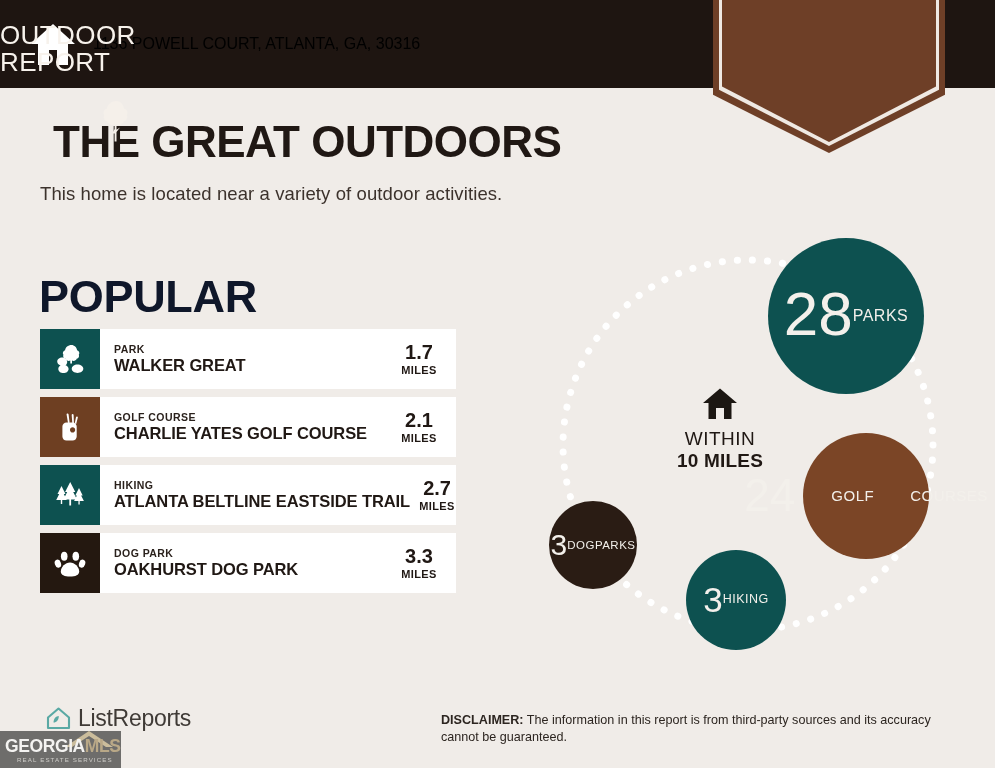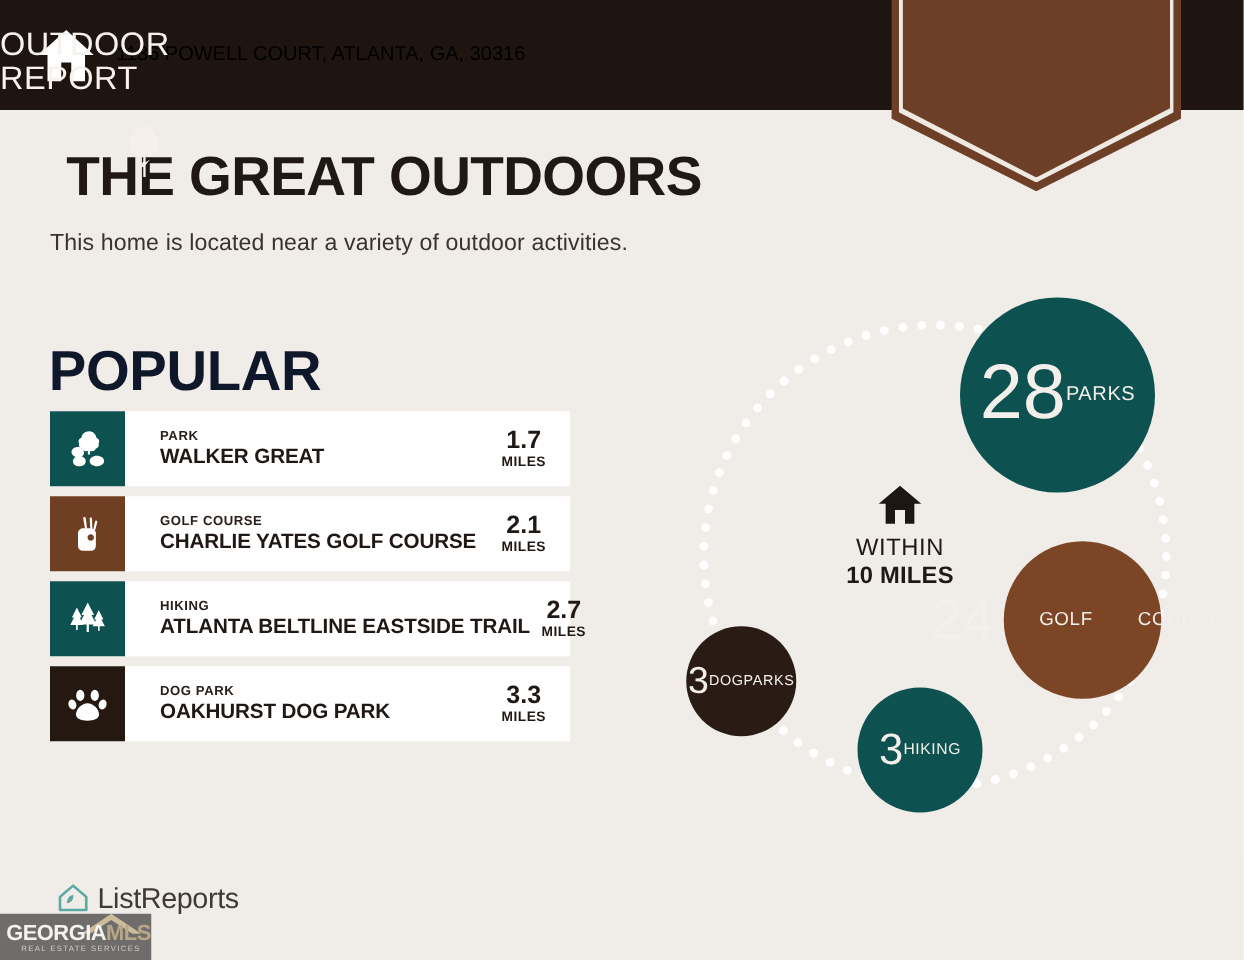--- a/index.html
+++ b/index.html
@@ -92,21 +92,21 @@
     background: #ffffff;
   }
   .poi-icon {
     width: 60px; height: 60px;
     flex: 0 0 60px;
     display: flex; align-items: center; justify-content: center;
   }
   .poi-icon svg { width: 34px; height: 34px; }
   .poi-text {
     flex: 1 1 auto;
-    padding-left: 28px;
+    padding-left: 14px;
     display: flex; flex-direction: column; justify-content: center;
   }
   .poi-cat {
     font-size: 10.5px; font-weight: 700;
     color: #2a211c; letter-spacing: 0.45px;
     line-height: 13px;
   }
   .poi-name {
     font-size: 16.5px; font-weight: 700;
     color: #201814; letter-spacing: -0.1px;
@@ -391,20 +391,23 @@
   <div class="footer"></div>
 
   <div class="lr-logo">
     <svg class="lr-mark" viewBox="0 0 27 27">
       <path d="M13.5 3.5 L24 12.5 L24 23 L3 23 L3 12.5 Z" fill="none" stroke="#5aa9a4" stroke-width="2.1" stroke-linejoin="round"></path>
       <path d="M8.5 17.5 C8.5 13.8 11 11 13.8 11 C13.8 15 11.6 17.5 8.5 17.5 Z" fill="#5aa9a4"></path>
     </svg>
     <div class="lr-word">ListReports</div>
   </div>
 
+  <div class="disclaimer">
+    <b>DISCLAIMER:</b><span> The information in this report is from third-party sources and its accuracy cannot be guaranteed.</span>
+  </div>
 
   <div class="gmls">
     <svg class="gmls-roof" viewBox="0 0 52 20">
       <path d="M2 19 L26 3 L50 19 L43 19 L26 8 L9 19 Z" fill="#cbbd9c"></path>
     </svg>
     <div class="gmls-main"><span class="g1">GEORGIA</span><span class="g2">MLS</span></div>
     <div class="gmls-sub">REAL ESTATE SERVICES</div>
   </div>
 
 </div>

